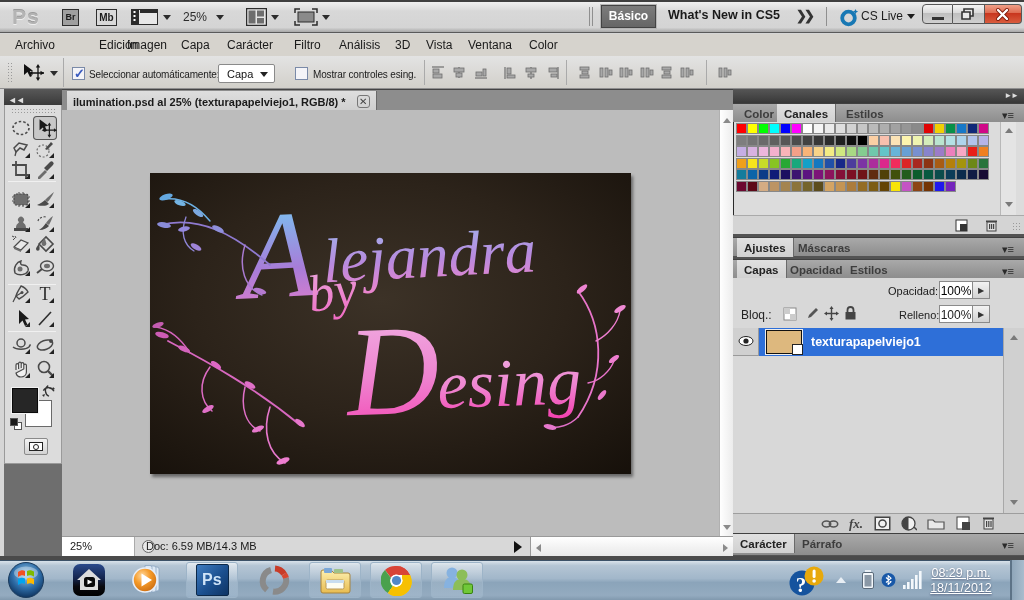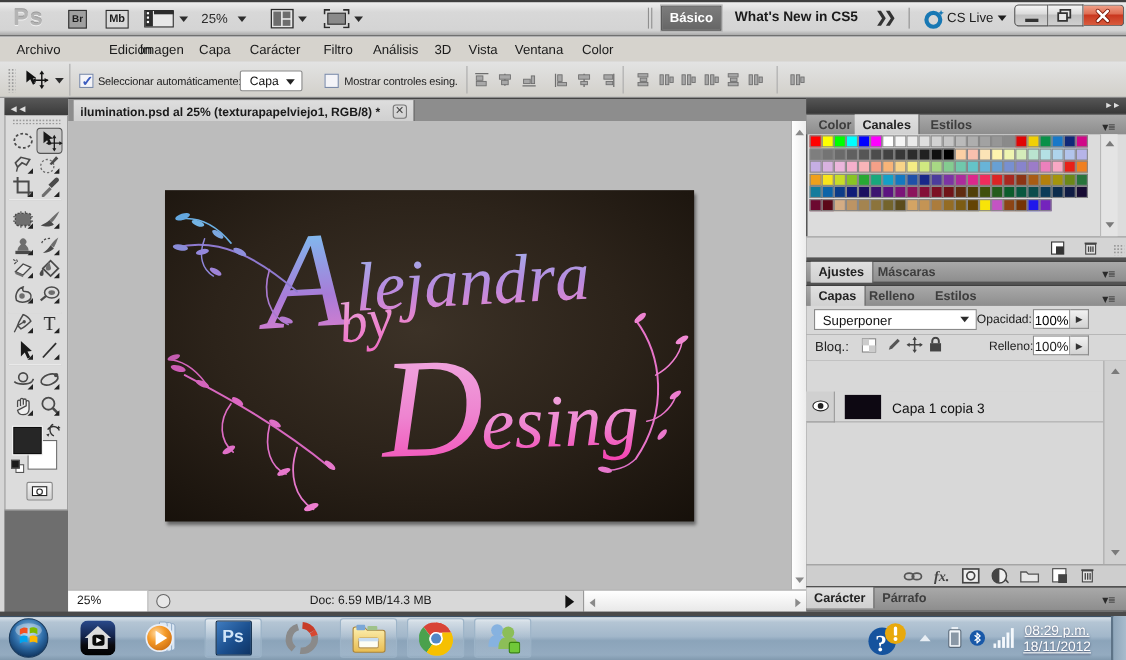--- a/index.html
+++ b/index.html
@@ -54,21 +54,21 @@
   
   #tabbar { left:62px; top:89px; width:671px; height:21px; background:#8d8d8d; border-top:1px solid #444; }
   #doctab { position:absolute; left:5px; top:1px; height:20px; background:linear-gradient(#dedede,#cfcfcf);
     border-right:1px solid #6a6a6a; font-size:11px; font-weight:bold; color:#1a1a1a; padding:4px 6px 0 6px; }
   #tab-x { display:inline-block; width:13px; height:13px; border:1px solid #777; border-radius:3px; margin-left:8px;
     font-weight:normal; font-size:10px; line-height:11px; text-align:center; color:#444; vertical-align:1px;}
   #canvas-bg { left:62px; top:110px; width:657px; height:426px; background:#bcbcbc; }
   #vscroll { left:719px; top:110px; width:14px; height:426px; background:linear-gradient(90deg,#ffffff,#ececec); border-left:1px solid #b0b0b0;}
   #statusbar { left:62px; top:536px; width:671px; height:20px; background:#d8d8d8; border-top:1px solid #9a9a9a; font-size:11px; color:#1a1a1a;}
   #zoomfield { position:absolute; left:0px; top:0px; width:73px; height:19px; background:#fff; border-right:1px solid #aaa; padding:3px 0 0 8px;}
-  #docfield { position:absolute; left:95px; top:3px; width:360px; text-align:center; }
+  #docfield { position:absolute; left:84px; top:3px; width:360px; }
   #hscroll { position:absolute; left:468px; top:0; width:203px; height:19px; background:linear-gradient(#ffffff,#e8e8e8); border-left:1px solid #999; }
   #appedge-bottom { left:0px; top:556px; width:1024px; height:5px; background:#4a4a4a; }
   
   #art { left:150px; top:173px; width:481px; height:301px; background:#201913; box-shadow:2px 3px 3px rgba(0,0,0,0.45); }
   
   #dock { left:733px; top:89px; width:291px; height:467px; background:#535353; }
   .ptabbar { position:absolute; left:0; width:291px; height:19px; background:linear-gradient(#a9a9a9,#8d8d8d); border-top:1px solid #404040;}
   .ptab { position:absolute; top:0px; height:19px; padding:4px 7px 0 7px; font-size:11.5px; font-weight:bold; color:#3d3d3d; }
   .ptab.active { background:linear-gradient(#e0e0e0,#d0d0d0); color:#222; border-right:1px solid #6a6a6a; }
   .pmenu { position:absolute; right:6px; top:5px; width:16px; height:10px; color:#2a2a2a; font-size:9px; }
@@ -566,26 +566,25 @@
 </div>
 
 <div class="ptabbar abs" style="left:733px; top:237px; height:19px;">
   <div class="ptab active" style="left:4px;">Ajustes</div>
   <div class="ptab" style="left:58px;">Máscaras</div>
   <div class="pmenu"></div>
 </div>
 
 <div class="ptabbar abs" style="left:733px; top:259px; height:19px;">
   <div class="ptab active" style="left:4px;">Capas</div>
-  <div class="ptab" style="left:50px;">Relleno</div>
+  <div class="ptab" style="left:50px;">Opacidad</div>
   <div class="ptab" style="left:110px;">Estilos</div>
   <div class="pmenu"></div>
 </div>
 <div id="blend-row" class="abs">
-  <div id="blend-dd">Superponer<span style="float:right; margin:4px 6px 0 0;" class="drop"></span></div>
   <span style="position:absolute; left:155px; top:7px; font-size:11px; color:#1a1a1a;">Opacidad:</span>
   <div class="numfield" style="left:206px; top:3px;">100%</div>
   <div class="spin" style="left:240px; top:3px;">▶</div>
 </div>
 <div id="bloq-row" class="abs">
   <span style="position:absolute; left:8px; top:4px;">Bloq.:</span>
   <svg style="position:absolute; left:50px; top:3px;" width="15" height="15">
       <rect x="1" y="1" width="12" height="12" fill="#fff" stroke="#888"></rect>
       <rect x="1" y="1" width="6" height="6" fill="#ccc"></rect>
       <rect x="7" y="7" width="6" height="6" fill="#ccc"></rect>
@@ -606,27 +605,29 @@
     </svg>
   <svg style="position:absolute; left:111px; top:2px;" width="13" height="15">
       <rect x="1.5" y="6" width="10" height="7.5" fill="#444"></rect>
       <path d="M3.5 6 V4 a3 3 0 0 1 6 0 V6" fill="none" stroke="#444" stroke-width="1.8"></path>
     </svg>
   <span style="position:absolute; left:166px; top:5px; font-size:11px;">Relleno:</span>
   <div class="numfield" style="left:206px; top:1px;">100%</div>
   <div class="spin" style="left:240px; top:1px;">▶</div>
 </div>
 <div id="layers-body" class="abs">
-  <div class="layerrow" style="top:28px; background:#d8d8d8; border-bottom:1px solid #adadad;">
+  <div class="layerrow" style="top:0px; background:#2e6fd8;">
     <div class="eyebox"><svg style="margin:7px 0 0 5px;" width="16" height="12">
           <ellipse cx="8" cy="6" rx="7" ry="4.5" fill="#fff" stroke="#222"></ellipse>
           <circle cx="8" cy="6" r="2.6" fill="#222"></circle>
         </svg></div>
-    <div style="position:absolute; left:35px; top:3px; width:33px; height:22px; background:#0d0812;"></div>
-    <span style="position:absolute; left:78px; top:8px; color:#111; font-size:12.5px;">Capa 1 copia 3</span>
+    <div style="position:absolute; left:33px; top:2px; width:36px; height:24px; background:#ddb87e; border:1.5px solid #111; outline:1px solid #eee;">
+      <div style="position:absolute; right:-2px; bottom:-2px; width:11px; height:11px; background:#fff; border:1px solid #222;"></div>
+    </div>
+    <span style="position:absolute; left:78px; top:7px; color:#fff; font-size:12.5px; font-weight:bold;">texturapapelviejo1</span>
   </div>
   <div style="position:absolute; left:270px; top:0; width:21px; height:185px; background:#d0d0d0; border-left:1px solid #a8a8a8;">
     <div style="position:absolute; left:6px; top:7px; width:0; height:0; border-left:4px solid transparent; border-right:4px solid transparent; border-bottom:5px solid #7a7a7a;"></div>
     <div style="position:absolute; left:6px; bottom:8px; width:0; height:0; border-left:4px solid transparent; border-right:4px solid transparent; border-top:5px solid #7a7a7a;"></div>
   </div>
 </div>
 <div id="layers-foot" class="abs">
   <svg style="position:absolute; left:88px; top:4px;" width="18" height="12">
       <g fill="none" stroke="#555" stroke-width="1.6">
         <ellipse cx="5.5" cy="6" rx="4.2" ry="3"></ellipse>

